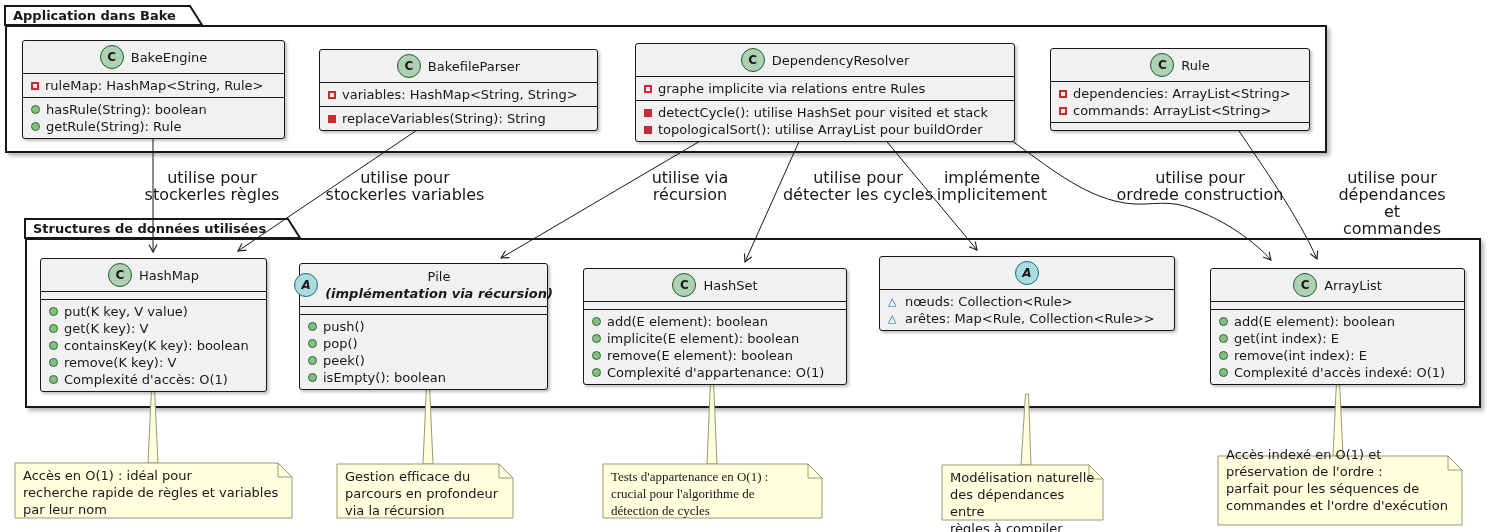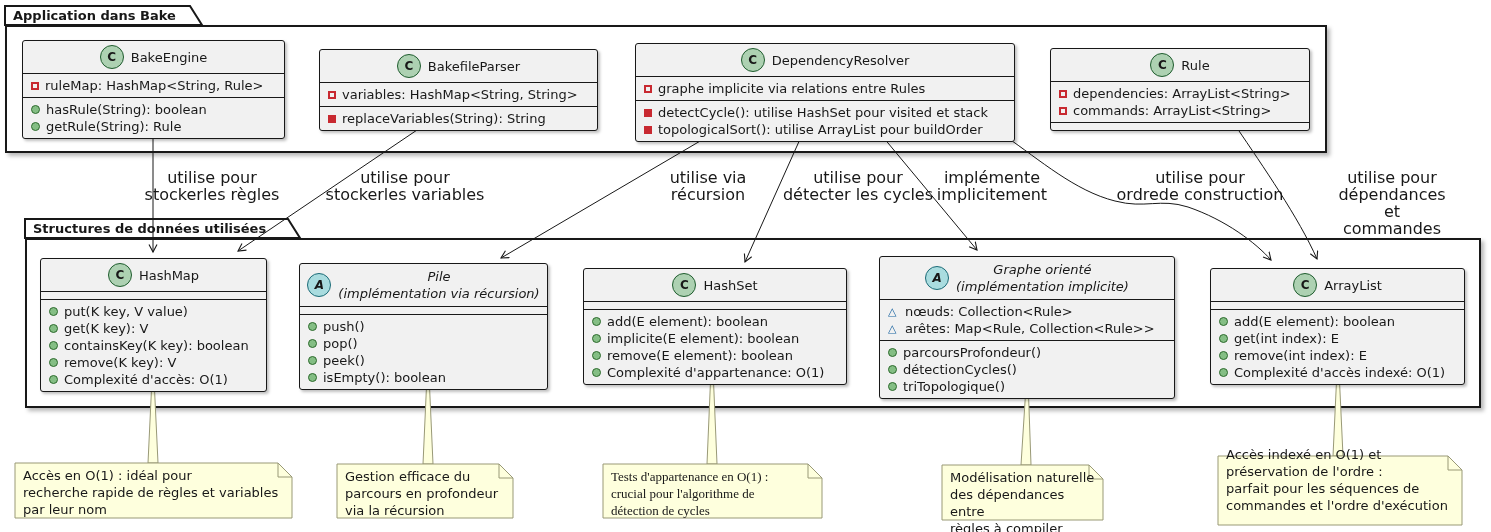--- a/index.html
+++ b/index.html
@@ -26,22 +26,22 @@
   }
   .cls-title{display:flex;align-items:center;justify-content:center;gap:7px;padding:4px 8px;}
   .circle{
     flex:none;width:22px;height:22px;border-radius:50%;border:1px solid #1f5c2e;
     display:flex;align-items:center;justify-content:center;
     font-size:12px;font-weight:bold;background:var(--circle-class,#ADD1B2);
   }
   .circle.abstract{background:var(--circle-abstract,#A9DCDF);font-style:italic;border-color:#1c6b77;}
   .cls-name-block{text-align:center;line-height:17px;}
   .cls-name{white-space:nowrap;}
-  .italic{font-style:italic;}
-  .cls-sub{display:block;font-style:italic;white-space:nowrap;}
+  .italic{}
+  .cls-sub{display:block;font-style:italic;white-space:nowrap;font-weight:bold;}
 
   .compartment{border-top:1px solid #181818;padding:3px 0;min-height:8px;box-sizing:border-box;}
   .member{display:flex;align-items:center;gap:6px;padding:0 8px;height:17px;white-space:nowrap;}
   .mtext{line-height:17px;}
   .vis{flex:none;width:8px;height:8px;display:inline-block;box-sizing:border-box;}
   .vis.private-field{border:2px solid var(--private,#C82930);background:transparent;}
   .vis.private-method{background:var(--private,#C82930);}
   .vis.public-method{width:9px;height:9px;border-radius:50%;background:var(--public,#84BE84);border:1px solid #2d6b2d;}
   .vis.package-field{width:11px;height:13px;border:none;background:none;position:relative;}
   .vis.package-field::before{content:"\25B3";color:var(--package-vis,#1963A0);font-size:11px;line-height:13px;position:absolute;left:0;top:0;}
@@ -278,47 +278,29 @@
         <div class="member">
           <span class="vis public-method"></span>
           <span class="mtext">Complexité d'appartenance: O(1)</span>
         </div>
       </div>
   </div>
 
   <div class="uml-class" style="left:879px;top:256px;width:296px;">
     <div class="cls-title">
       <span class="circle abstract">A</span>
-      <span class="cls-name-block">
-        <span class="cls-name italic">Graphe orienté</span>
-        <span class="cls-sub">(implémentation implicite)</span>
-      </span>
     </div>
     <div class="compartment">
         <div class="member">
           <span class="vis package-field"></span>
           <span class="mtext">nœuds: Collection&lt;Rule&gt;</span>
         </div>
         <div class="member">
           <span class="vis package-field"></span>
           <span class="mtext">arêtes: Map&lt;Rule, Collection&lt;Rule&gt;&gt;</span>
-        </div>
-      </div>
-    <div class="compartment">
-        <div class="member">
-          <span class="vis public-method"></span>
-          <span class="mtext">parcoursProfondeur()</span>
-        </div>
-        <div class="member">
-          <span class="vis public-method"></span>
-          <span class="mtext">détectionCycles()</span>
-        </div>
-        <div class="member">
-          <span class="vis public-method"></span>
-          <span class="mtext">triTopologique()</span>
         </div>
       </div>
   </div>
 
   <div class="uml-class" style="left:1210px;top:268px;width:255px;">
     <div class="cls-title">
       <span class="circle">C</span>
       <span class="cls-name">ArrayList</span>
     </div>
     <div class="compartment"></div>
@@ -339,21 +321,21 @@
           <span class="vis public-method"></span>
           <span class="mtext">Complexité d'accès indexé: O(1)</span>
         </div>
       </div>
   </div>
 
   <div class="edge-label" style="left:212px;top:169px;">utilise pour
 stockerles règles</div>
   <div class="edge-label" style="left:405px;top:169px;">utilise pour
 stockerles variables</div>
-  <div class="edge-label" style="left:690px;top:169px;margin-left:18px;">utilise via
+  <div class="edge-label" style="left:690px;top:169px;">utilise via
 récursion</div>
   <div class="edge-label" style="left:858px;top:169px;">utilise pour
 détecter les cycles</div>
   <div class="edge-label" style="left:992px;top:169px;">implémente
 implicitement</div>
   <div class="edge-label" style="left:1200px;top:169px;">utilise pour
 ordrede construction</div>
   <div class="edge-label" style="left:1392px;top:169px;">utilise pour
 dépendances et commandes</div>
 

